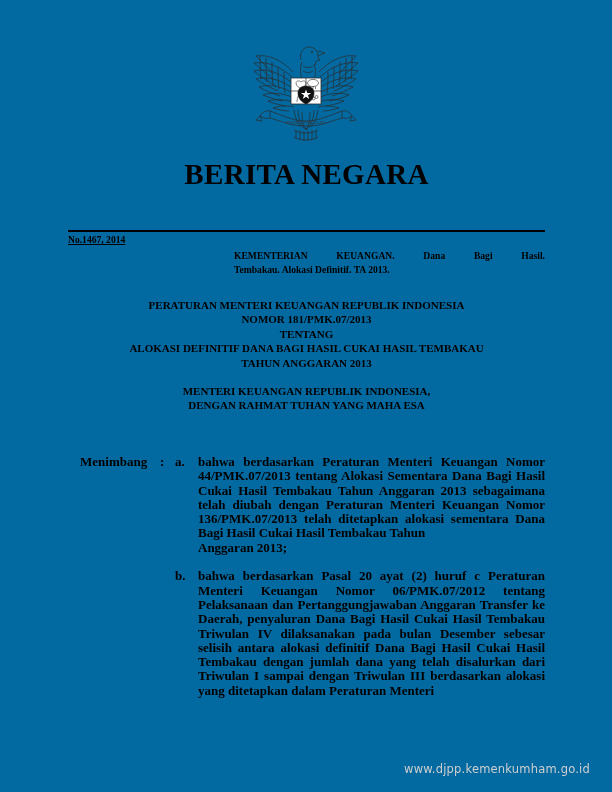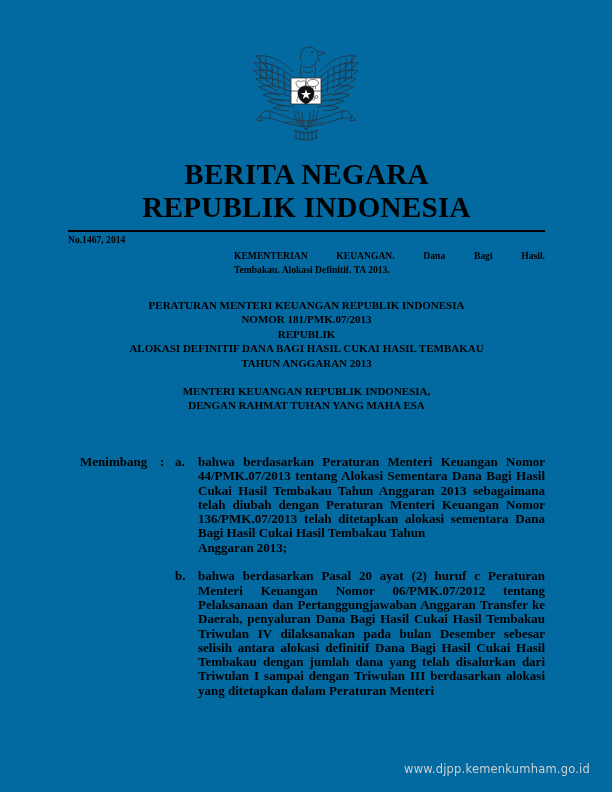--- a/index.html
+++ b/index.html
@@ -62,20 +62,21 @@
     width: 477px;
     font-size: 9.6px;
     font-weight: bold;
     line-height: 13.6px;
   }
   .gazette-no {
     position: absolute;
     left: 0;
     top: 0;
     white-space: nowrap;
+    text-decoration: underline;
   }
   .gazette-subject {
     position: absolute;
     left: 166px;
     top: 16px;
     width: 311px;
   }
   .gazette-subject .ln1 {
     text-align: justify;
     text-align-last: justify;
@@ -248,37 +249,36 @@
         </g>
 
         <path d="M60 48 C55 48 52 51 52 55 C52 61 56 64 60 66 C64 64 68 61 68 55 C68 51 65 48 60 48 Z" fill="#111111" stroke="#111111" stroke-width="0.6"></path>
         <polygon points="60,51.4 61.3,55.0 65.1,55.0 62.0,57.3 63.2,61.0 60,58.7 56.8,61.0 58.0,57.3 54.9,55.0 58.7,55.0" fill="#ffffff"></polygon>
       </g>
     </svg>
   </div>
 
   <div class="masthead">
     <div>BERITA NEGARA</div>
-    <div>REPUBLIK INDONESIA</div>
   </div>
 
   <div class="rule"></div>
 
   <div class="gazette">
     <div class="gazette-no">No.1467, 2014</div>
     <div class="gazette-subject">
       <div class="ln1">KEMENTERIAN KEUANGAN. Dana Bagi Hasil.</div>
       <div class="ln2">Tembakau. Alokasi Definitif. TA 2013.</div>
     </div>
   </div>
 
   <div class="titleblock">
     <div>PERATURAN MENTERI KEUANGAN REPUBLIK INDONESIA</div>
     <div>NOMOR 181/PMK.07/2013</div>
-    <div>REPUBLIK</div>
+    <div>TENTANG</div>
     <div>ALOKASI DEFINITIF DANA BAGI HASIL CUKAI HASIL TEMBAKAU</div>
     <div>TAHUN ANGGARAN 2013</div>
     <div class="gap"></div>
     <div>MENTERI KEUANGAN REPUBLIK INDONESIA,</div>
     <div>DENGAN RAHMAT TUHAN YANG MAHA ESA</div>
   </div>
 
   <div class="considering">
 
     <div class="clause">

